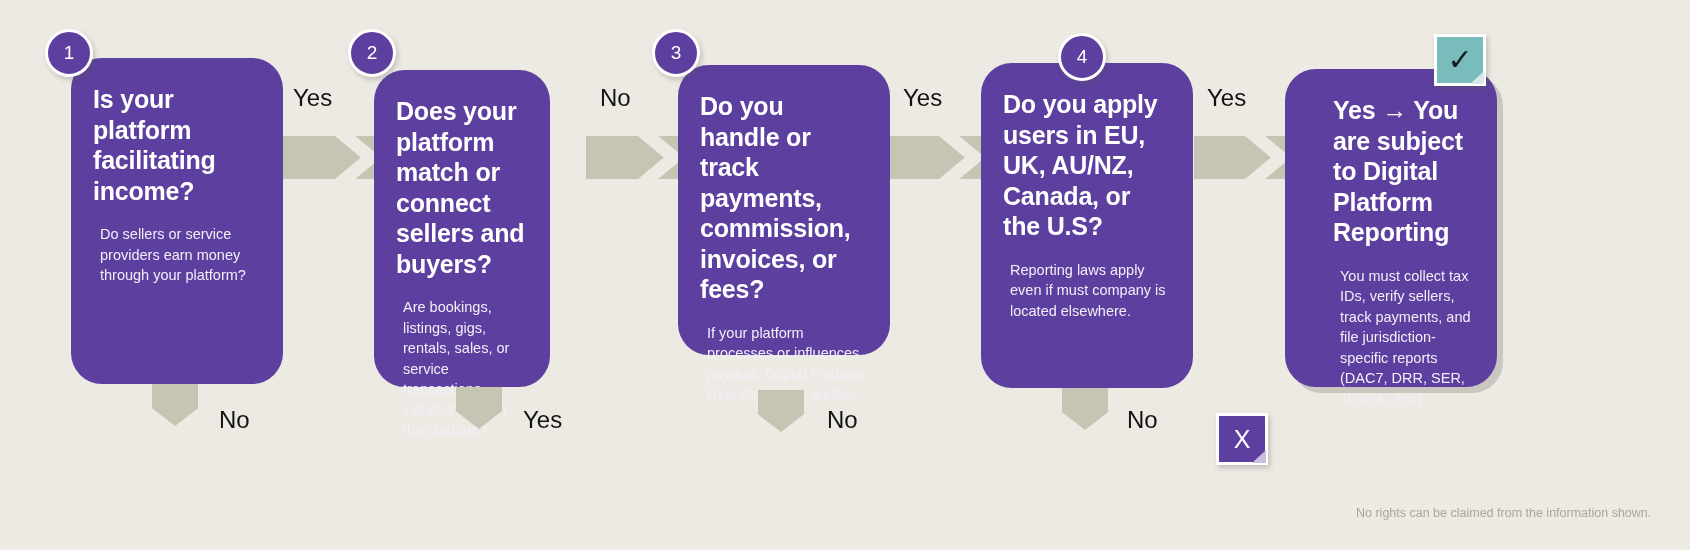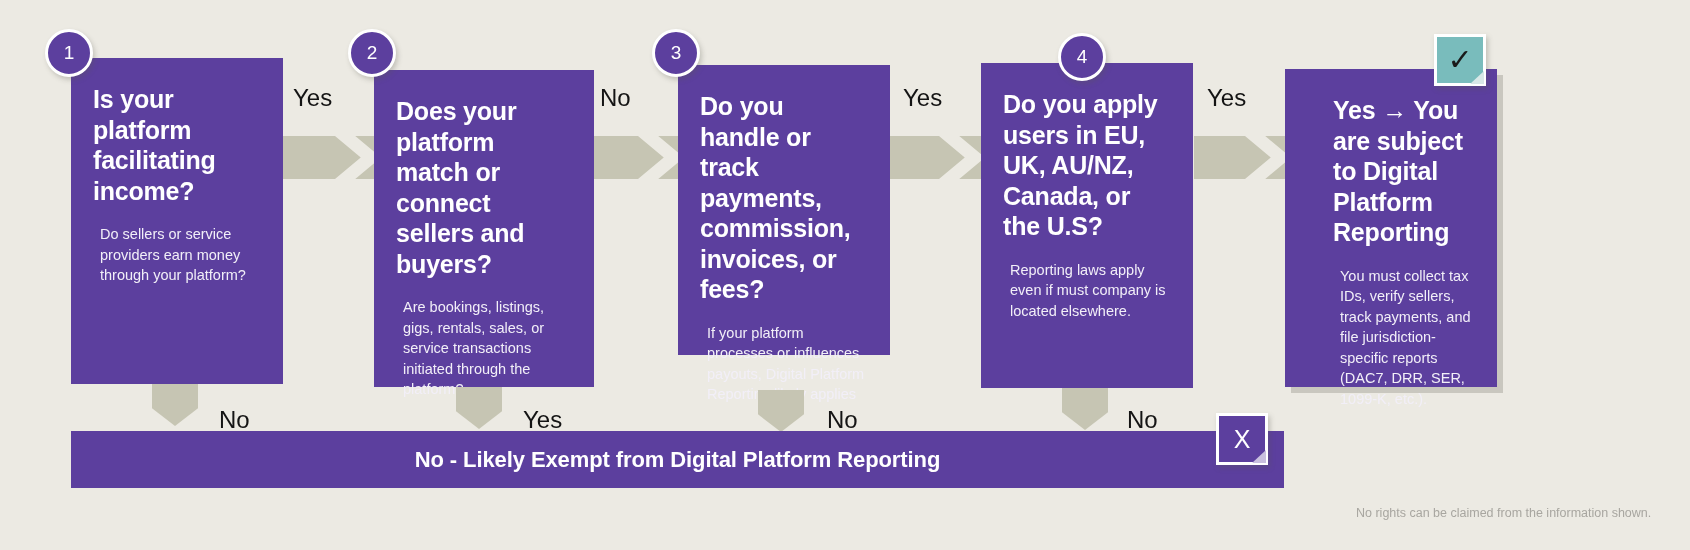--- a/index.html
+++ b/index.html
@@ -39,20 +39,21 @@
     background: #ECEAE3;
     clip-path: polygon(0 0, 44% 0, 100% 50%, 44% 100%, 0 100%, 56% 50%);
   }
 
   
   .card {
     position: absolute;
     background: #5C3F9E;
     box-sizing: border-box;
     padding: 26px 22px 18px 22px;
+    border-radius: 31px;
   }
   .card-shadow {
     box-shadow: 6px 6px 0 0 rgba(120,120,110,0.30);
     padding-left: 48px;
   }
   .card h2 {
     margin: 0;
     color: #FFFFFF;
     font-size: 25px;
     line-height: 1.22;
@@ -188,21 +189,21 @@
     <h2>Is your platform facilitating income?</h2>
     <p>Do sellers or service providers earn money through your platform?</p>
   </div>
   <div class="branch-label" style="left:293px; top:75px;">Yes</div>
   <div class="down-arrow" style="left:152px; top:384px;"></div>
   <div class="branch-label" style="left:219px; top:397px;">No</div>
 
   <div class="num-badge" style="left:348px; top:29px;">
     <span>2</span>
   </div>
-  <div class="card" style="left:374px; top:70px; width:220px; height:317px;">
+  <div class="card" style="left:374px; top:70px; width:176px; height:317px;">
     <h2>Does your platform match or connect sellers and buyers?</h2>
     <p>Are bookings, listings, gigs, rentals, sales, or service transactions initiated through the platform?</p>
   </div>
   <div class="branch-label" style="left:600px; top:75px;">No</div>
   <div class="down-arrow" style="left:456px; top:387px;"></div>
   <div class="branch-label" style="left:523px; top:397px;">Yes</div>
 
   <div class="num-badge" style="left:652px; top:29px;">
     <span>3</span>
   </div>
@@ -231,19 +232,16 @@
   </div>
   <div class="card card-shadow" style="left:1285px; top:69px; width:212px; height:318px;">
     <h2>Yes → You are subject to Digital Platform Reporting</h2>
     <p>You must collect tax IDs, verify sellers, track payments, and file jurisdiction-specific reports (DAC7, DRR, SER, 1099-K, etc.).</p>
   </div>
 
   <div class="sticky sticky-x" style="left:1216px; top:413px;">
     <span class="glyph">X</span>
     <span class="fold"></span>
   </div>
-  <div class="exempt-bar">
-    <span>No - Likely Exempt from Digital Platform Reporting</span>
-  </div>
 
   <div class="disclaimer">No rights can be claimed from the information shown.</div>
 
 </div>
 
 </body></html>

